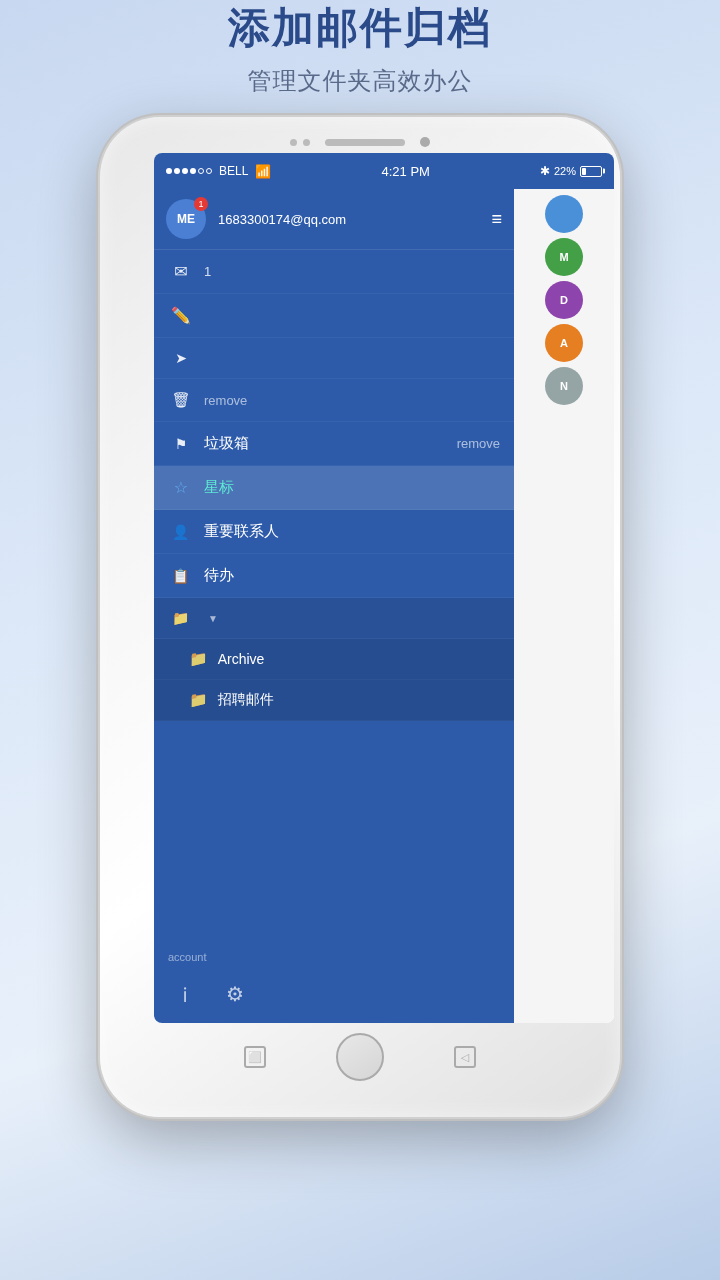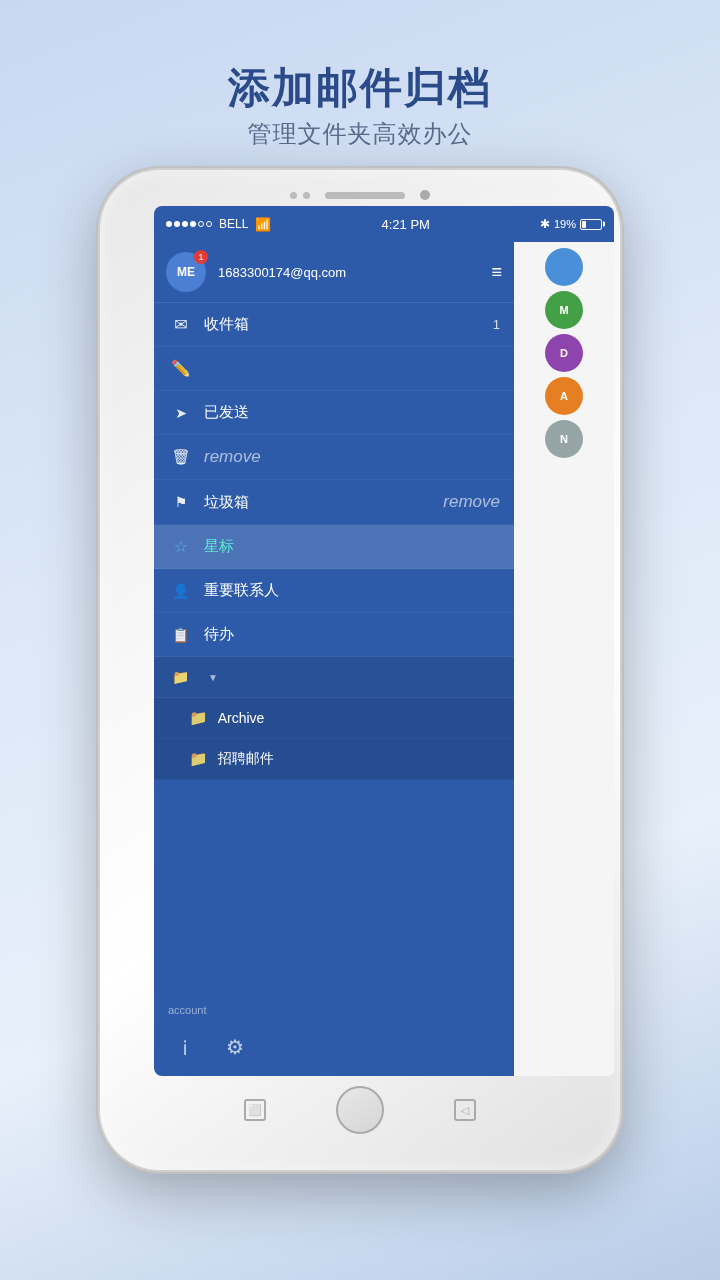--- a/index.html
+++ b/index.html
@@ -12,35 +12,34 @@
       flex-direction: column;
       align-items: center;
       font-family: -apple-system, 'PingFang SC', 'Microsoft YaHei', sans-serif;
       overflow: hidden;
       position: relative;
     }
 
     
     .title-area {
       text-align: center;
-      padding-top: 60px;
       padding-bottom: 20px;
     }
 
     .main-title {
       font-size: 42px;
       font-weight: 600;
       color: #2a4a8a;
       letter-spacing: 2px;
     }
 
     .sub-title {
       font-size: 24px;
       color: #5a6a8a;
-      margin-top: 2px;
+      margin-top: 9px;
       letter-spacing: 1px;
     }
 
     
     .phone-frame {
       width: 520px;
       height: 1000px;
       background: linear-gradient(145deg, #e8e8e8 0%, #f5f5f5 30%, #ffffff 60%, #e0e0e0 100%);
       border-radius: 60px;
       position: relative;
@@ -292,23 +291,22 @@
     .menu-item-label.starred {
       color: #5eead4;
     }
 
     .menu-item-badge {
       font-size: 13px;
       color: rgba(255,255,255,0.8);
     }
 
     .menu-item-remove {
-      font-size: 17px;
+      font-size: 13px;
       color: rgba(255,255,255,0.6);
-      font-style: italic;
     }
 
     
     .submenu-item {
       display: flex;
       align-items: center;
       padding: 11px 14px 11px 35px;
       color: white;
       font-size: 14px;
       background: rgba(0,0,0,0.15);
@@ -446,21 +444,21 @@
           <div class="signal-dot"></div>
           <div class="signal-dot empty"></div>
           <div class="signal-dot empty"></div>
         </div>
         <span style="margin-left:4px;font-size:12px;">BELL</span>
         <span class="wifi-icon">📶</span>
       </div>
       <div class="status-center">4:21 PM</div>
       <div class="status-right">
         <span style="font-size:12px;">✱</span>
-        <span>19%</span>
+        <span>22%</span>
         <div class="battery-icon">
           <div class="battery-fill"></div>
         </div>
       </div>
     </div>
 
     <div class="app-content">
 
       <div class="sidebar">
 
@@ -470,31 +468,29 @@
               <span>ME</span>
             </div>
             <div class="avatar-badge">1</div>
           </div>
           <div class="email-address">1683300174@qq.com</div>
           <div class="menu-icon">≡</div>
         </div>
 
         <div class="menu-item">
           <div class="menu-item-icon">✉</div>
-          <div class="menu-item-label">收件箱</div>
           <div class="menu-item-badge">1</div>
         </div>
 
         <div class="menu-item">
           <div class="menu-item-icon">✏️</div>
         </div>
 
         <div class="menu-item">
           <div class="menu-item-icon" style="font-size:14px;">➤</div>
-          <div class="menu-item-label">已发送</div>
         </div>
 
         <div class="menu-item">
           <div class="menu-item-icon" style="font-size:15px;">🗑</div>
           <div class="menu-item-remove">remove</div>
         </div>
 
         <div class="menu-item">
           <div class="menu-item-icon" style="font-size:14px;">⚑</div>
           <div class="menu-item-label">垃圾箱</div>

